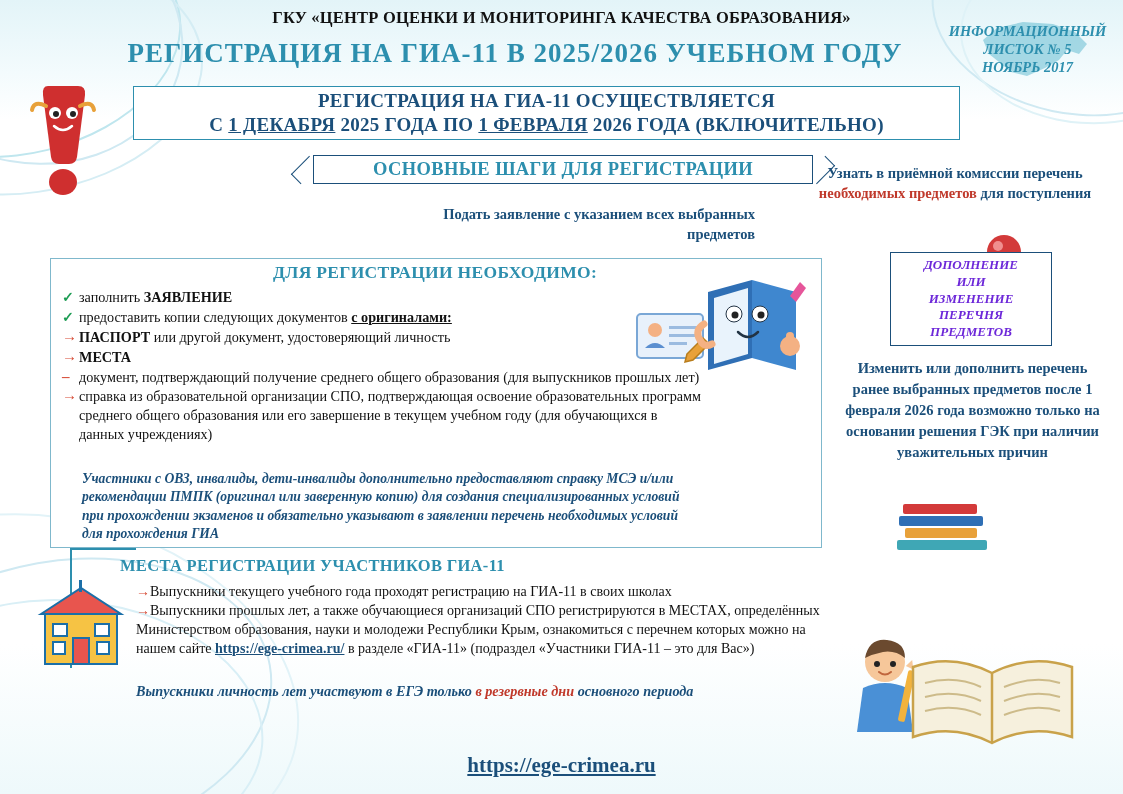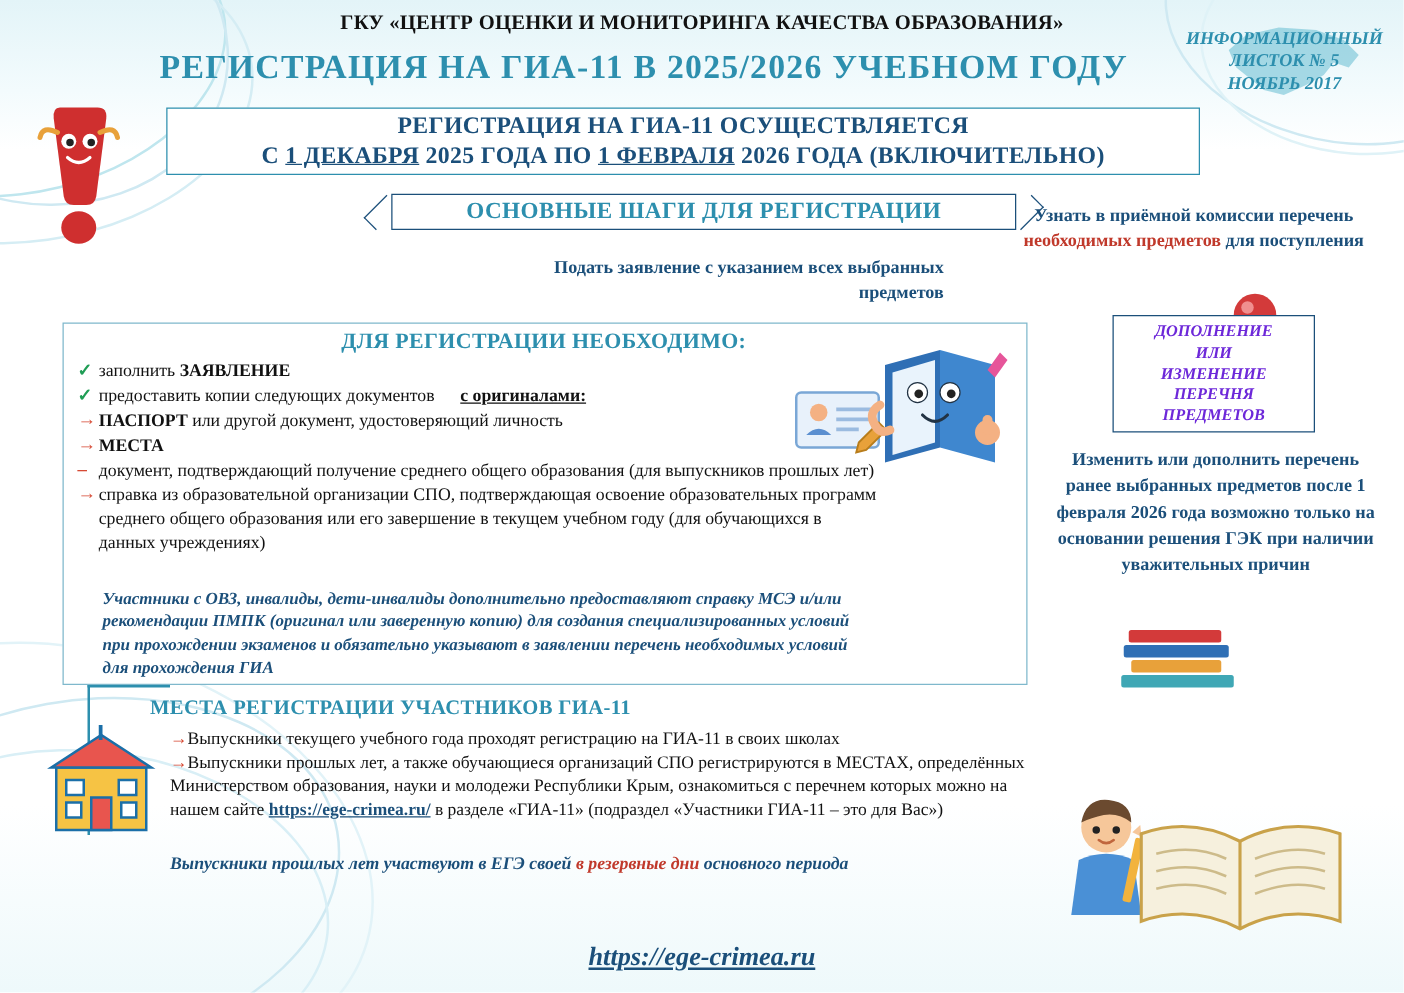--- a/index.html
+++ b/index.html
@@ -99,21 +99,21 @@
   .list{
     position:absolute;left:62px;top:288px;width:640px;
     font-size:14.2px;color:#111;line-height:1.33;
   }
   .li{display:flex;align-items:flex-start;margin-bottom:1px;}
   .mk{width:17px;flex:0 0 17px;font-weight:bold;}
   .mk.chk{color:#1f9d55;}
   .mk.ar{color:#d64a34;font-size:15px;line-height:1.1;}
   .li .tx{flex:1;}
   .b{font-weight:bold;}
-  .u{text-decoration:underline;margin-left:17px;}
+  .u{text-decoration:underline;}
   .note{
     position:absolute;left:82px;top:470px;width:620px;
     font-size:13.6px;font-style:italic;font-weight:bold;color:#1b4f7a;line-height:1.35;
   }
 
   
   .rbox{
     position:absolute;left:890px;top:252px;width:160px;height:92px;
     border:1.5px solid #1b4f7a;background:#ffffff;
     display:flex;flex-direction:column;align-items:center;justify-content:center;
@@ -139,21 +139,21 @@
     position:absolute;left:136px;top:683px;width:720px;
     font-size:14.2px;font-weight:bold;font-style:italic;color:#1b4f7a;
   }
   .placesnote .red{color:#c0392b;}
   .vline{position:absolute;left:70px;top:548px;width:2px;height:120px;background:#2d8fae;}
   .hline{position:absolute;left:70px;top:548px;width:66px;height:2px;background:#2d8fae;}
 
   
   .footerlink{
     position:absolute;left:0;bottom:16px;width:1123px;text-align:center;
-    font-size:21px;font-weight:bold;font-style:italic;color:#1b4f7a;
+    font-size:21px;font-weight:bold;color:#1b4f7a;
     text-decoration:underline;
   }
 
   
   .ill{position:absolute;}
   .exclaim{left:28px;top:78px;width:70px;height:120px;}
   .books{left:885px;top:498px;width:120px;height:62px;}
   .school{left:35px;top:580px;width:92px;height:92px;}
   .bookbig{left:905px;top:645px;width:175px;height:110px;}
   .boy{left:845px;top:630px;width:85px;height:120px;}
@@ -301,21 +301,21 @@
   </svg>
 
   <div class="vline"></div>
   <div class="hline"></div>
   <div class="placestitle">МЕСТА РЕГИСТРАЦИИ УЧАСТНИКОВ ГИА-11</div>
   <div class="placesbody">
     <div><span class="ar">→</span><span>Выпускники текущего учебного года проходят регистрацию на ГИА-11 в своих школах</span></div>
     <div><span class="ar">→</span><span>Выпускники прошлых лет, а также обучающиеся организаций СПО регистрируются в МЕСТАХ, определённых Министерством образования, науки и молодежи Республики Крым, ознакомиться с перечнем которых можно на нашем сайте </span><a href="#">https://ege-crimea.ru/</a><span> в разделе «ГИА-11» (подраздел «Участники ГИА-11 – это для Вас»)</span></div>
   </div>
   <div class="placesnote">
-    <span>Выпускники прошлых лет участвуют в ЕГЭ своей </span><span class="red">в резервные дни</span><span> основного периода</span>
+    <span>Выпускники личность лет участвуют в ЕГЭ только </span><span class="red">в резервные дни</span><span> основного периода</span>
   </div>
 
   <svg class="ill school" viewBox="0 0 92 92">
     <rect x="10" y="34" width="72" height="50" fill="#f6c344" stroke="#1b6fa8" stroke-width="2"></rect>
     <path d="M6 34 L46 8 L86 34 Z" fill="#e8554e" stroke="#1b6fa8" stroke-width="2"></path>
     <rect x="38" y="58" width="16" height="26" fill="#e8554e" stroke="#1b6fa8" stroke-width="2"></rect>
     <rect x="18" y="44" width="14" height="12" fill="#fff" stroke="#1b6fa8" stroke-width="2"></rect>
     <rect x="60" y="44" width="14" height="12" fill="#fff" stroke="#1b6fa8" stroke-width="2"></rect>
     <rect x="18" y="62" width="12" height="12" fill="#fff" stroke="#1b6fa8" stroke-width="2"></rect>
     <rect x="62" y="62" width="12" height="12" fill="#fff" stroke="#1b6fa8" stroke-width="2"></rect>

